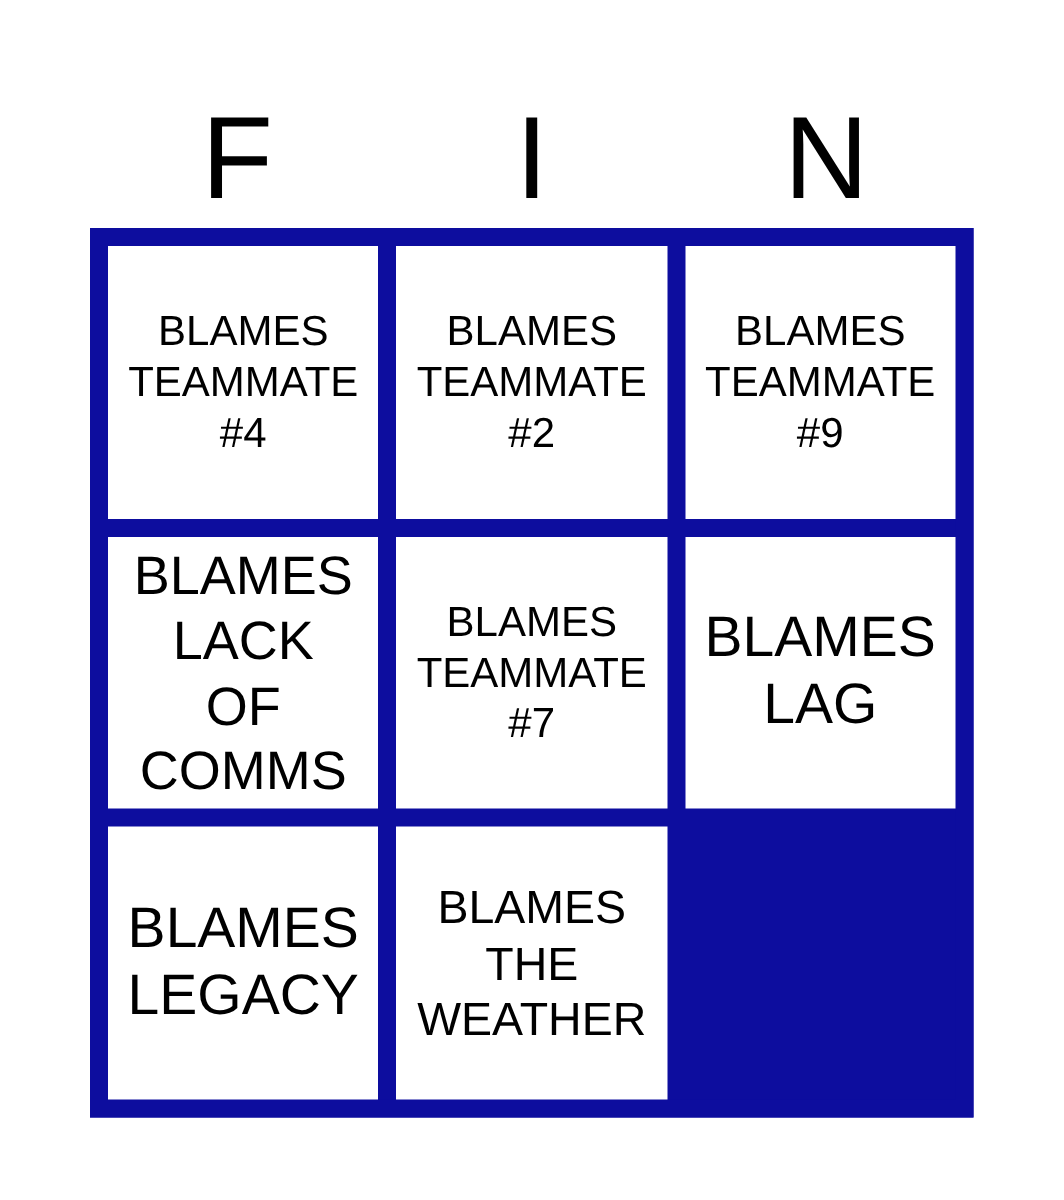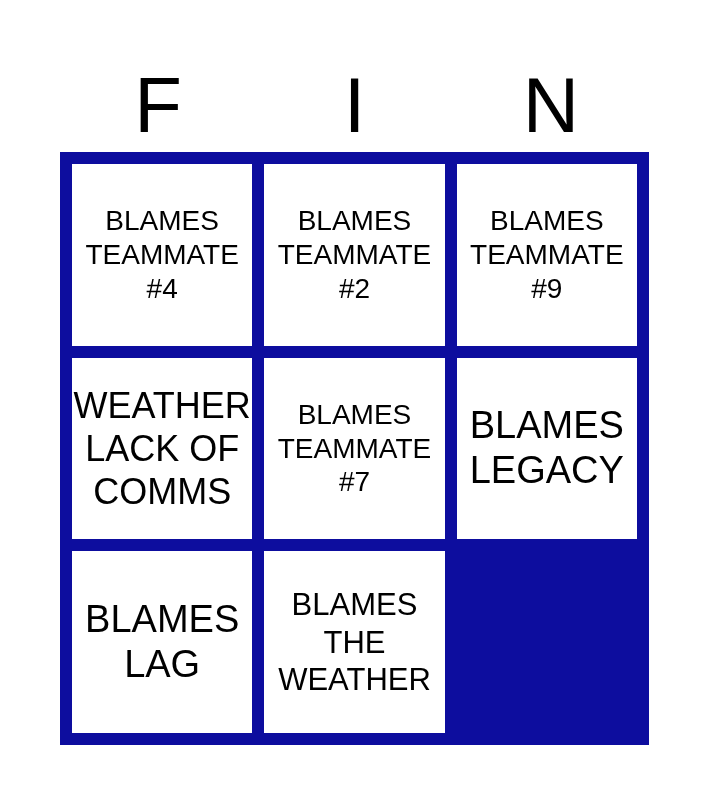--- a/index.html
+++ b/index.html
@@ -73,20 +73,20 @@
   <div id="header">
     <span class="header-letter">F</span>
     <span class="header-letter">I</span>
     <span class="header-letter">N</span>
   </div>
 
   <div id="board">
     <div class="cell fs-std">BLAMES TEAMMATE #4</div>
     <div class="cell fs-std">BLAMES TEAMMATE #2</div>
     <div class="cell fs-std">BLAMES TEAMMATE #9</div>
-    <div class="cell fs-big">WEATHER LACK OF COMMS</div>
+    <div class="cell fs-big">BLAMES LACK OF COMMS</div>
     <div class="cell fs-std">BLAMES TEAMMATE #7</div>
+    <div class="cell fs-xl">BLAMES LAG</div>
     <div class="cell fs-xl">BLAMES LEGACY</div>
-    <div class="cell fs-xl">BLAMES LAG</div>
     <div class="cell fs-mid">BLAMES THE WEATHER</div>
   </div>
 
 </div>
 
 </body></html>

